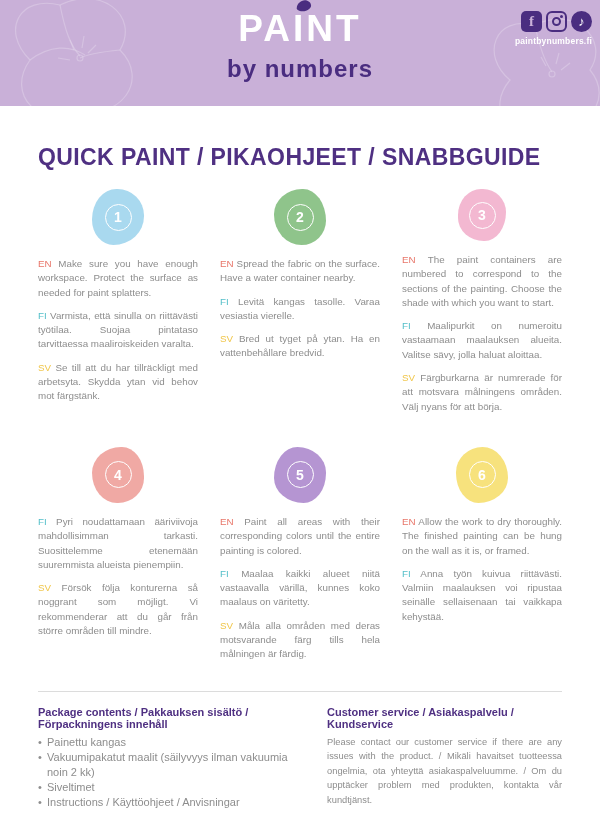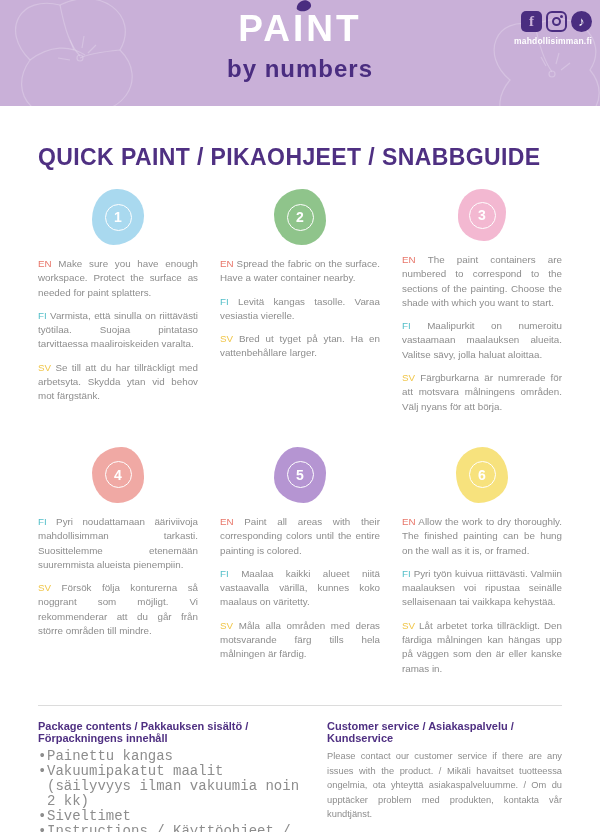--- a/index.html
+++ b/index.html
@@ -46,21 +46,21 @@
   .lang.fi { color:#54bfc9; }
   .lang.sv { color:#f0c64a; }
 
   
   .rule { border:none; border-top:1px solid #dcdcdc; margin:20px 38px 0 38px; }
   .bottom { display:flex; margin:14px 38px 0 38px; gap:26px; }
   .col-pkg { flex:1.12; }
   .col-cs { flex:1; }
   .b-head { color:#4f3082; font-size:11px; font-weight:bold; margin-bottom:5px; }
   .pkg-list { list-style:none; }
-  .pkg-list li { font-size:14px; color:#8d8d8d; line-height:15px; padding-left:9px; position:relative;font-family:Liberation Mono, monospace; }
+  .pkg-list li { font-size:11px; color:#8d8d8d; line-height:15px; padding-left:9px; position:relative; }
   .pkg-list li::before { content:"•"; position:absolute; left:0; color:#8d8d8d; }
   .cs-body { font-size:9.3px; color:#8d8d8d; line-height:14.6px; text-align:justify; }
 </style>
 </head>
 <body>
 
 <div class="page">
 
   <div class="header">
     <svg class="flower left" width="220" height="140" viewBox="0 0 220 140">
@@ -94,21 +94,21 @@
 
     <div class="social-block">
       <div class="social-row">
         <div class="soc fb">f</div>
         <div class="soc ig">
             <span class="lens"></span>
             <span class="dot"></span>
           </div>
         <div class="soc tt">♪</div>
       </div>
-      <div class="website">mahdollisimman.fi</div>
+      <div class="website">paintbynumbers.fi</div>
     </div>
   </div>
 
   <h1 class="title">QUICK PAINT  /  PIKAOHJEET  /  SNABBGUIDE</h1>
 
   <div class="steps">
 
     <article class="step">
       <div class="blob-wrap">
           <div class="blob" style="background: rgb(169, 217, 239);">
@@ -121,21 +121,21 @@
     </article>
 
     <article class="step">
       <div class="blob-wrap">
           <div class="blob" style="background: rgb(143, 196, 139);">
             <span class="blob-circle">2</span>
           </div>
         </div>
       <p><span class="lang en">EN </span><span>Spread the fabric on the surface. Have a water container nearby.</span></p>
       <p><span class="lang fi">FI </span><span>Levitä kangas tasolle. Varaa vesiastia vierelle.</span></p>
-      <p><span class="lang sv">SV </span><span>Bred ut tyget på ytan. Ha en vattenbehållare larger.</span></p>
+      <p><span class="lang sv">SV </span><span>Bred ut tyget på ytan. Ha en vattenbehållare bredvid.</span></p>
     </article>
 
     <article class="step">
       <div class="blob-wrap">
           <div class="blob" style="background: rgb(243, 184, 209);">
             <span class="blob-circle">3</span>
           </div>
         </div>
       <p><span class="lang en">EN </span><span>The paint containers are numbered to correspond to the sections of the painting. Choose the shade with which you want to start.</span></p>
       <p><span class="lang fi">FI </span><span>Maalipurkit on numeroitu vastaamaan maalauksen alueita. Valitse sävy, jolla haluat aloittaa.</span></p>
@@ -163,22 +163,21 @@
       <p><span class="lang sv">SV </span><span>Måla alla områden med deras motsvarande färg tills hela målningen är färdig.</span></p>
     </article>
 
     <article class="step">
       <div class="blob-wrap">
           <div class="blob" style="background: rgb(247, 226, 125);">
             <span class="blob-circle">6</span>
           </div>
         </div>
       <p><span class="lang en">EN </span><span>Allow the work to dry thoroughly. The finished painting can be hung on the wall as it is, or framed.</span></p>
-      <p><span class="lang fi">FI </span><span>Pyri työn kuivua riittävästi. Valmiin maalauksen voi ripustaa seinälle sellaisenaan tai vaikkapa kehystää.</span></p>
-      <p><span class="lang sv">SV </span><span>Låt arbetet torka tillräckligt. Den färdiga målningen kan hängas upp på väggen som den är eller kanske ramas in.</span></p>
+      <p><span class="lang fi">FI </span><span>Anna työn kuivua riittävästi. Valmiin maalauksen voi ripustaa seinälle sellaisenaan tai vaikkapa kehystää.</span></p>
     </article>
 
   </div>
 
   <hr class="rule">
 
   <div class="bottom">
     <div class="col-pkg">
       <div class="b-head">Package contents / Pakkauksen sisältö / Förpackningens innehåll</div>
       <ul class="pkg-list">

